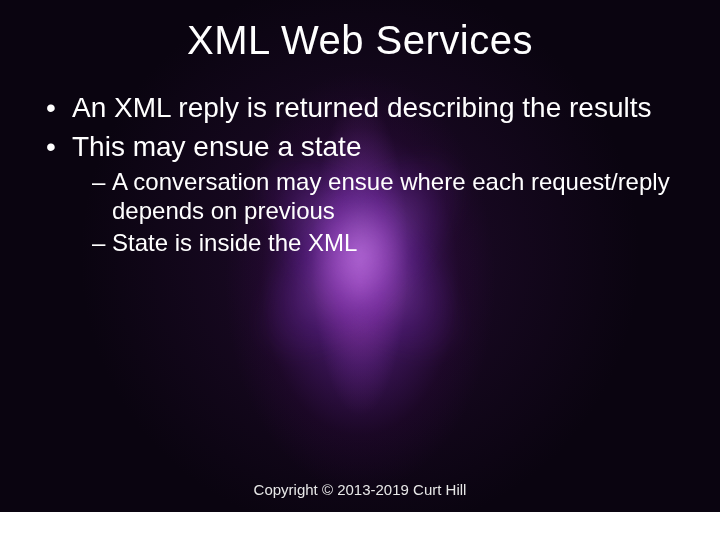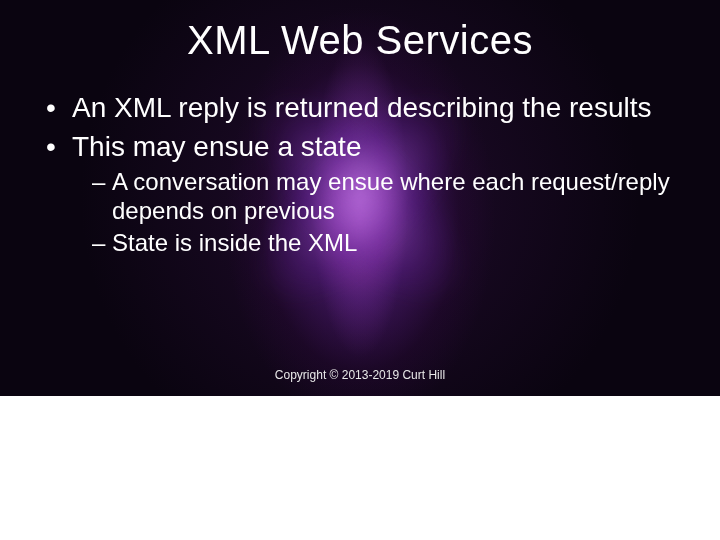--- a/index.html
+++ b/index.html
@@ -6,21 +6,21 @@
     margin: 0;
     padding: 0;
     width: 720px;
     height: 540px;
     overflow: hidden;
     font-family: Arial, Helvetica, sans-serif;
   }
   .slide {
     position: relative;
     width: 720px;
-    height: 396px;
+    height: 512px;
     background: #6d28d9;
     color: #ffffff;
     box-sizing: border-box;
   }
   
   .bg {
     position: absolute;
     inset: 0;
     background:
       radial-gradient(ellipse 180px 280px at 50% 55%, rgba(180, 70, 220, 0.55) 0%, rgba(120, 40, 180, 0.35) 30%, rgba(60, 10, 80, 0.2) 55%, rgba(10,4,16,0) 75%),
@@ -105,21 +105,21 @@
     top: 0;
     color: #ffffff;
   }
 
   .footer {
     position: absolute;
     bottom: 14px;
     left: 0;
     right: 0;
     text-align: center;
-    font-size: 12px;
+    font-size: 15px;
     color: #e8e8e8;
   }
 </style>
 </head>
 <body>
 
 <div class="slide">
   <div class="bg"></div>
 
   <div class="content">

